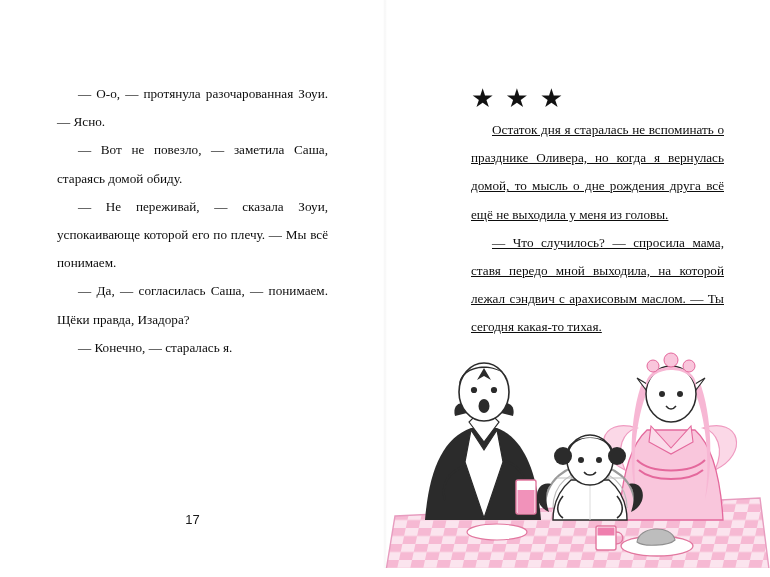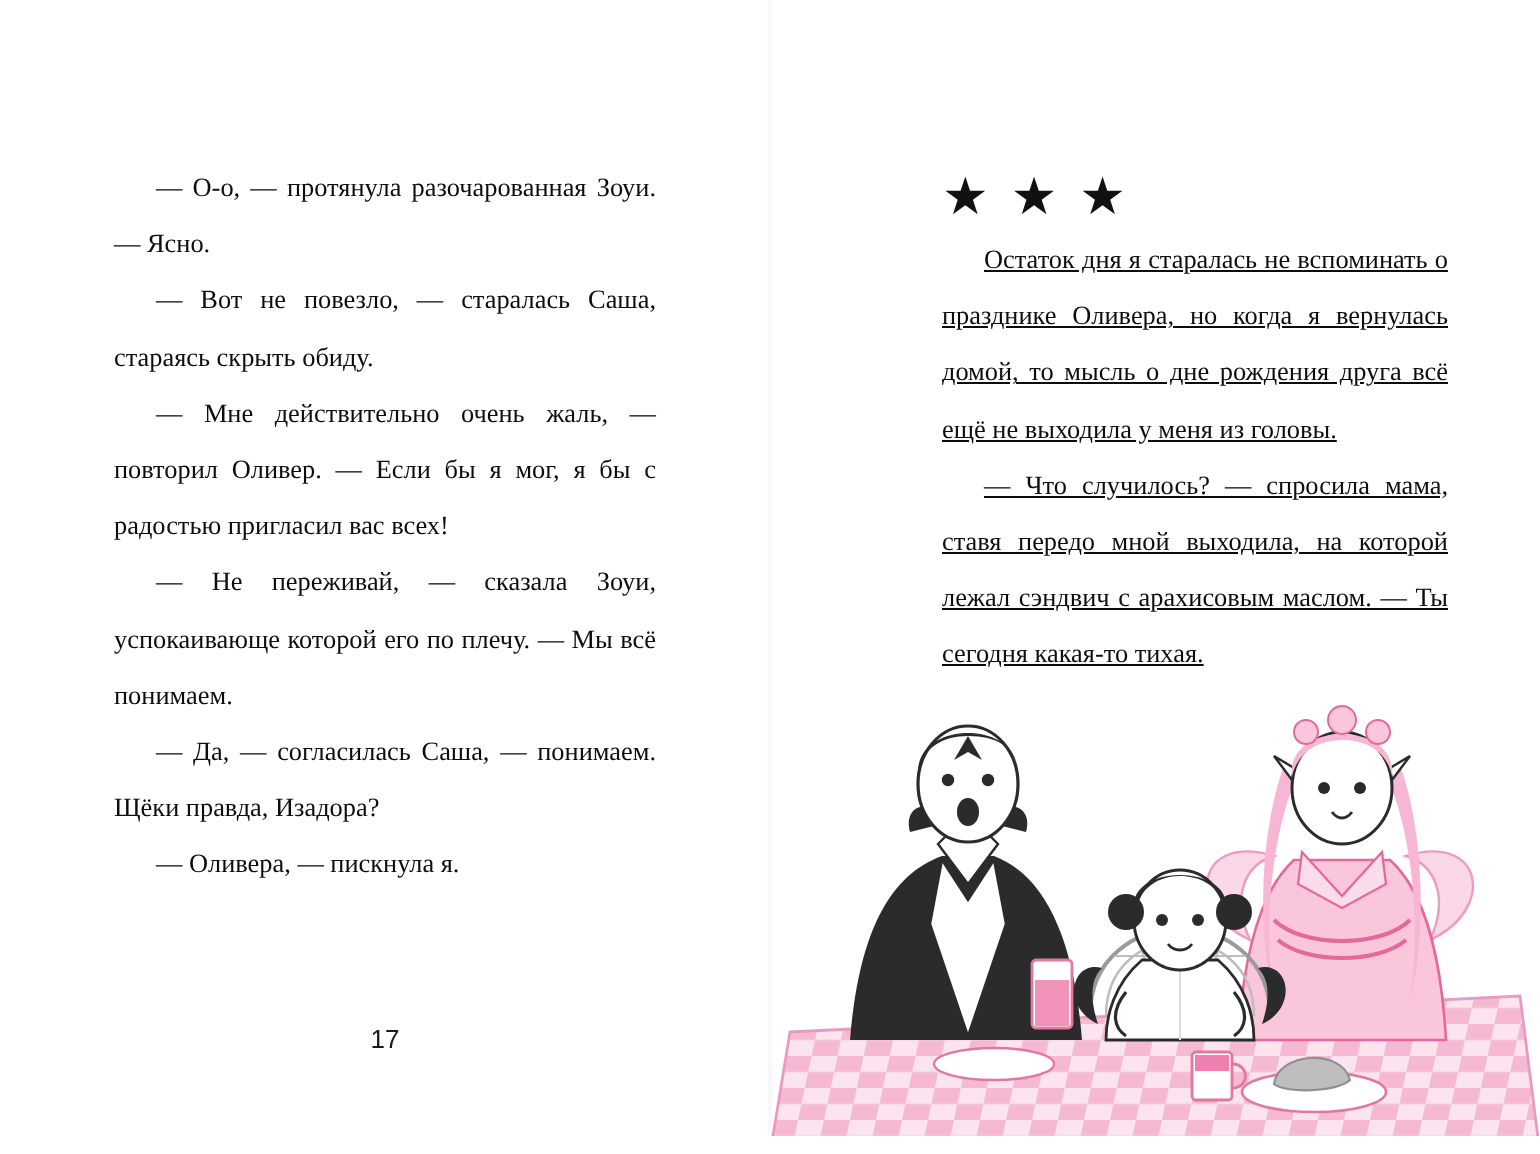--- a/index.html
+++ b/index.html
@@ -116,25 +116,24 @@
 </style>
 </head>
 <body>
 
 <div class="book">
 
   <div class="page page-left">
 
     <div class="text-col left-col">
       <p class="para">— О-о, — протянула разочарованная Зоуи. — Ясно.</p>
-      <p class="para">— Вот не повезло, — старалась Саша, стараясь скрыть обиду.</p>
-      <p class="para">— Мне действительно очень жаль, — повторил Оливер. — Если бы я мог, я бы с радостью пригласил вас всех!</p>
+      <p class="para">— Вот не повезло, — заметила Саша, стараясь домой обиду.</p>
       <p class="para">— Не переживай, — сказала Зоуи, успокаивающе которой его по плечу. — Мы всё понимаем.</p>
       <p class="para">— Да, — согласилась Саша, — понимаем. Щёки правда, Изадора?</p>
-      <p class="para">— Оливера, — пискнула я.</p>
+      <p class="para">— Конечно, — старалась я.</p>
     </div>
 
     <div class="folio">17</div>
   </div>
 
   <div class="page page-right"></div>
 
   <div class="stars">
     <span>★</span><span>★</span><span>★</span>
   </div>

